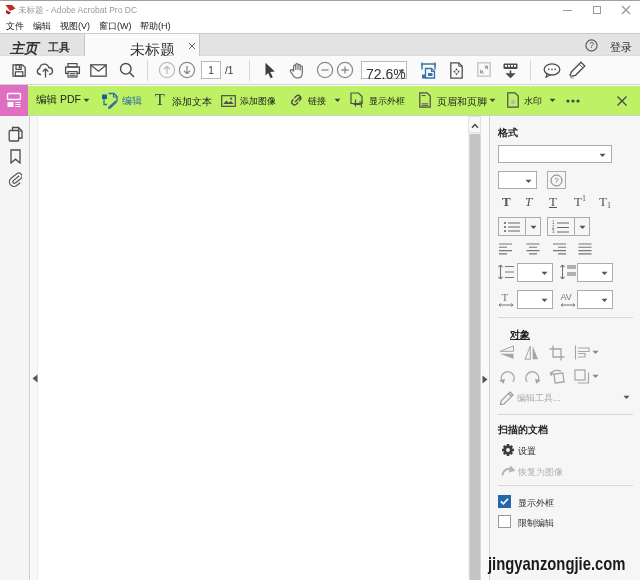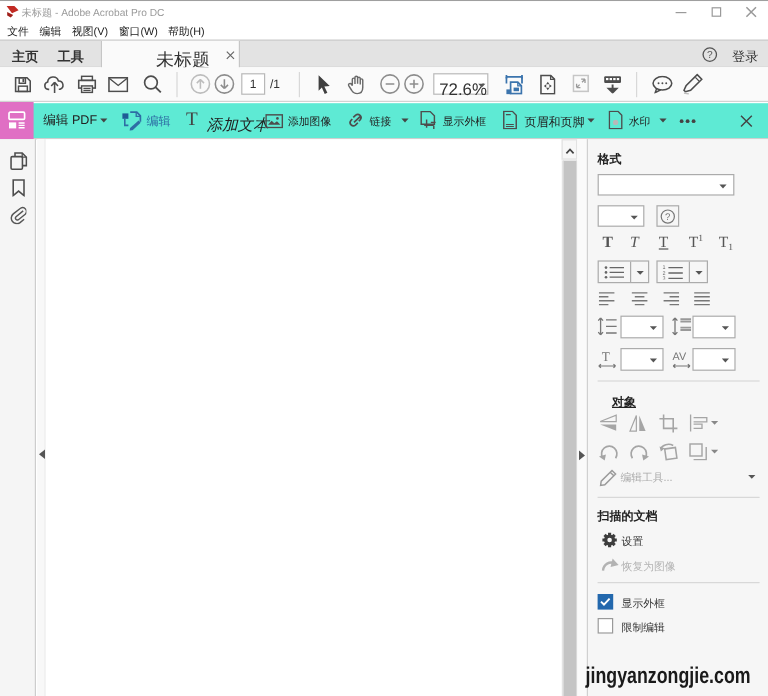--- a/index.html
+++ b/index.html
@@ -31,21 +31,21 @@
 
   <div class="abs" style="left:0;top:17px;width:640px;height:16px;background:#ffffff;font-size:9px;color:#1a1a1a;">
     <span class="abs" style="left:6px;top:3px;">文件</span>
     <span class="abs" style="left:33px;top:3px;">编辑</span>
     <span class="abs" style="left:60px;top:3px;">视图(V)</span>
     <span class="abs" style="left:99px;top:3px;">窗口(W)</span>
     <span class="abs" style="left:140px;top:3px;">帮助(H)</span>
   </div>
 
   <div class="abs" style="left:0;top:33px;width:640px;height:23px;background:#e3e3e3;border-top:1px solid #cccccc;border-bottom:1px solid #dcdcdc;">
-    <span class="abs" style="left:10px;top:6px;font-size:11px;color:#333;font-weight:700;">主页</span>
+    <span class="abs" style="left:10px;top:6px;font-size:14px;color:#333;font-weight:700;font-style:italic;">主页</span>
     <span class="abs" style="left:48px;top:6px;font-size:11px;color:#333;font-weight:700;">工具</span>
 
     <div class="abs" style="left:84px;top:0;width:116px;height:23px;background:#fafafa;border-left:1px solid #c6c6c6;border-right:1px solid #c6c6c6;"></div>
     <span class="abs" style="left:130px;top:7px;font-size:15px;color:#333;">未标题</span>
     <svg class="ic" style="left:188px;top:8px;" width="8" height="8" viewBox="0 0 8 8">
       <path d="M1 1 L7 7 M7 1 L1 7" stroke="#666" stroke-width="1"></path>
     </svg>
 
     <svg class="ic" style="left:585px;top:5px;" width="13" height="13" viewBox="0 0 13 13">
       <circle cx="6.5" cy="6.5" r="5.6" fill="none" stroke="#555" stroke-width="1.1"></circle>
@@ -164,37 +164,37 @@
         <circle cx="12.2" cy="6.4" r="0.8" fill="#4d4d4d"></circle>
     </svg>
 
     <svg class="ic" style="left:569px;top:5px;" width="17" height="18" viewBox="0 0 17 18">
       <path d="M12 1.2 L15.8 5 L6.5 14.3 L2.2 15.4 L1 14.2 L2.7 10.5 Z" fill="none" stroke="#4d4d4d" stroke-width="1.3"></path>
       <path d="M10.5 3.5 L13.5 6.5" stroke="#4d4d4d" stroke-width="1"></path>
       <path d="M1 16.5 l4 0.8" stroke="#bdbdbd" stroke-width="1.3"></path>
     </svg>
   </div>
 
-  <div class="abs" style="left:0;top:86px;width:640px;height:30px;background:#5eead4;border-bottom:1px solid #cfcfcf;" id="tb2">
+  <div class="abs" style="left:0;top:86px;width:640px;height:30px;background:#bef264;border-bottom:1px solid #cfcfcf;" id="tb2">
     <span class="abs" style="left:36px;top:7px;font-size:10.5px;color:#222;">编辑 PDF</span>
     <svg class="ic" style="left:83px;top:12px;" width="7" height="5" viewBox="0 0 7 5">
         <path d="M0.5 0.8 L3.5 4 L6.5 0.8 Z" fill="#444"></path>
       </svg>
 
     <svg class="ic" style="left:101px;top:6px;" width="18" height="17" viewBox="0 0 18 17">
       <path d="M7.5 1.5 h5.5 l3 3 v5" fill="none" stroke="#2e6da4" stroke-width="1.4"></path>
       <path d="M12.5 1.5 v3.5 h3.5" fill="none" stroke="#2e6da4" stroke-width="1.1"></path>
       <rect x="1" y="2.5" width="5" height="4.5" fill="#1f5c96"></rect>
       <path d="M3 7 v5.5 h3" fill="none" stroke="#2e6da4" stroke-width="1.3"></path>
       <path d="M14.5 8.5 L16.2 10.2 L9.5 16.6 L7 17 L7.4 14.7 Z" fill="#2e6da4"></path>
     </svg>
     <span class="abs" style="left:122px;top:8px;font-size:10px;color:#2e6da4;">编辑</span>
 
     <span class="abs" style="left:155px;top:5px;font-size:16px;color:#444;font-family:'Liberation Serif',serif;">T</span>
-    <span class="abs" style="left:172px;top:9px;font-size:13px;color:#222;font-style:italic;">添加文本</span>
+    <span class="abs" style="left:172px;top:9px;font-size:10px;color:#222;">添加文本</span>
 
     <svg class="ic" style="left:221px;top:9px;" width="15" height="12" viewBox="0 0 15 12">
       <rect x="0.7" y="0.7" width="13.6" height="10.6" fill="none" stroke="#4d4d4d" stroke-width="1.2"></rect>
       <path d="M2.3 9 L5.4 5.6 L7.6 7.8 L9.8 6 L12.7 9 Z" fill="#4d4d4d"></path>
       <circle cx="10.2" cy="3.7" r="1.1" fill="#4d4d4d"></circle>
     </svg>
     <span class="abs" style="left:240px;top:9px;font-size:9px;color:#222;">添加图像</span>
 
     <svg class="ic" style="left:289px;top:7px;" width="15" height="15" viewBox="0 0 15 15">
       <path d="M6 9 L11.5 3.8 M5.4 4.9 l2 -1.9 a2.7 2.7 0 0 1 3.8 3.8 l-1.2 1.1 M9.2 9.3 l-2 1.9 a2.7 2.7 0 0 1 -3.8 -3.8 l1.2 -1.1" fill="none" stroke="#4d4d4d" stroke-width="1.4"></path>

